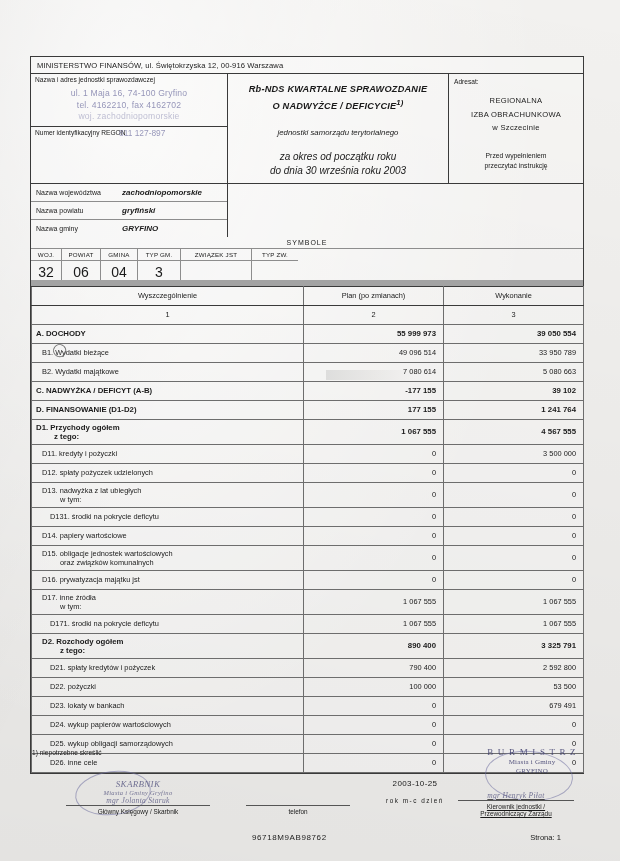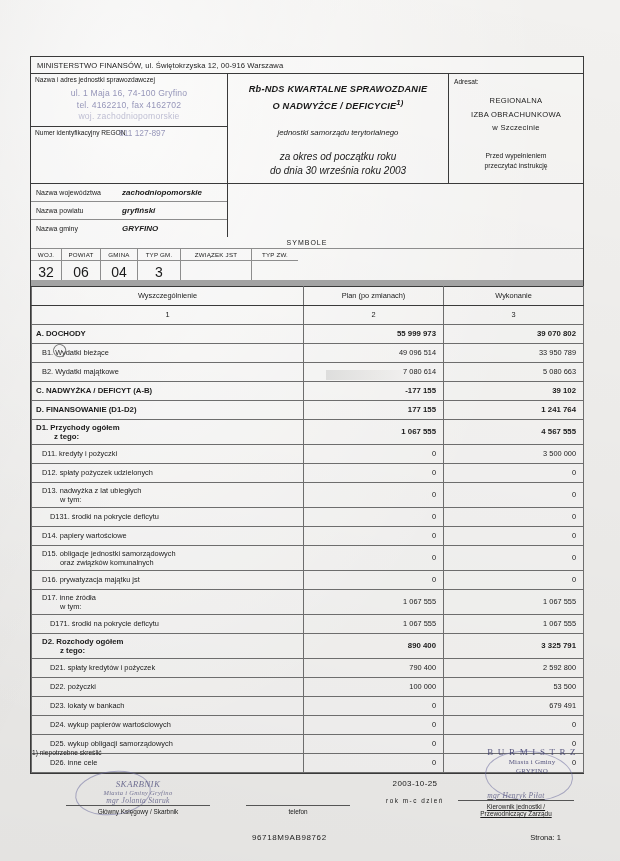--- a/index.html
+++ b/index.html
@@ -471,21 +471,21 @@
           </tr>
           <tr class="tnum">
             <td>1</td>
             <td>2</td>
             <td>3</td>
           </tr>
 
           <tr class="bold">
             <td class="desc">A. DOCHODY</td>
             <td class="num">55 999 973</td>
-            <td class="num">39 070 802</td>
+            <td class="num">39 050 554</td>
           </tr>
           <tr>
             <td class="desc indent1">B1. Wydatki bieżące</td>
             <td class="num">49 096 514</td>
             <td class="num">33 950 789</td>
           </tr>
           <tr>
             <td class="desc indent1">B2. Wydatki majątkowe</td>
             <td class="num">7 080 614</td>
             <td class="num">5 080 663</td>
@@ -532,21 +532,21 @@
             <td class="num">0</td>
             <td class="num">0</td>
           </tr>
           <tr>
             <td class="desc indent1">D14. papiery wartościowe</td>
             <td class="num">0</td>
             <td class="num">0</td>
           </tr>
           <tr>
             <td class="desc indent1 two-line">
-              <span>D15. obligacje jednostki samorządowych</span>
+              <span>D15. obligacje jednostek wartościowych</span>
               <span class="sub-plain">oraz związków komunalnych</span>
             </td>
             <td class="num two-line">0</td>
             <td class="num two-line">0</td>
           </tr>
           <tr>
             <td class="desc indent1">D16. prywatyzacja majątku jst</td>
             <td class="num">0</td>
             <td class="num">0</td>
           </tr>

